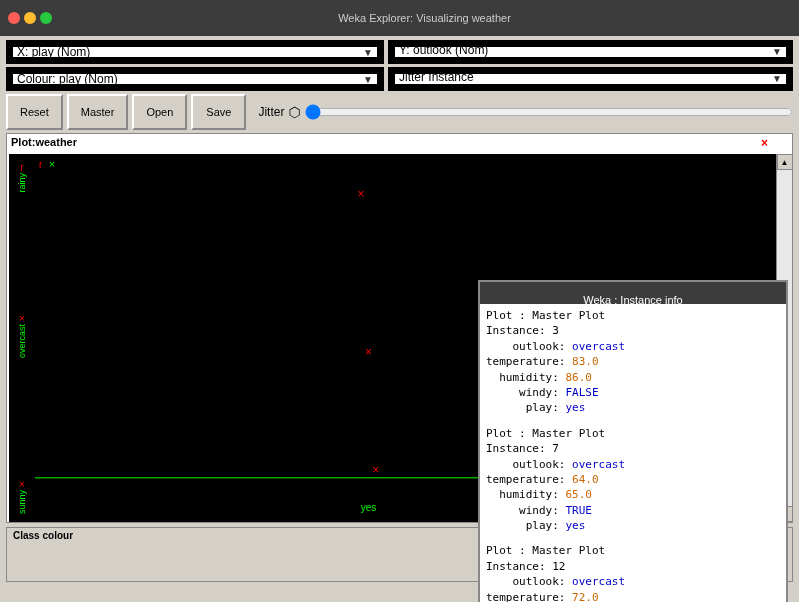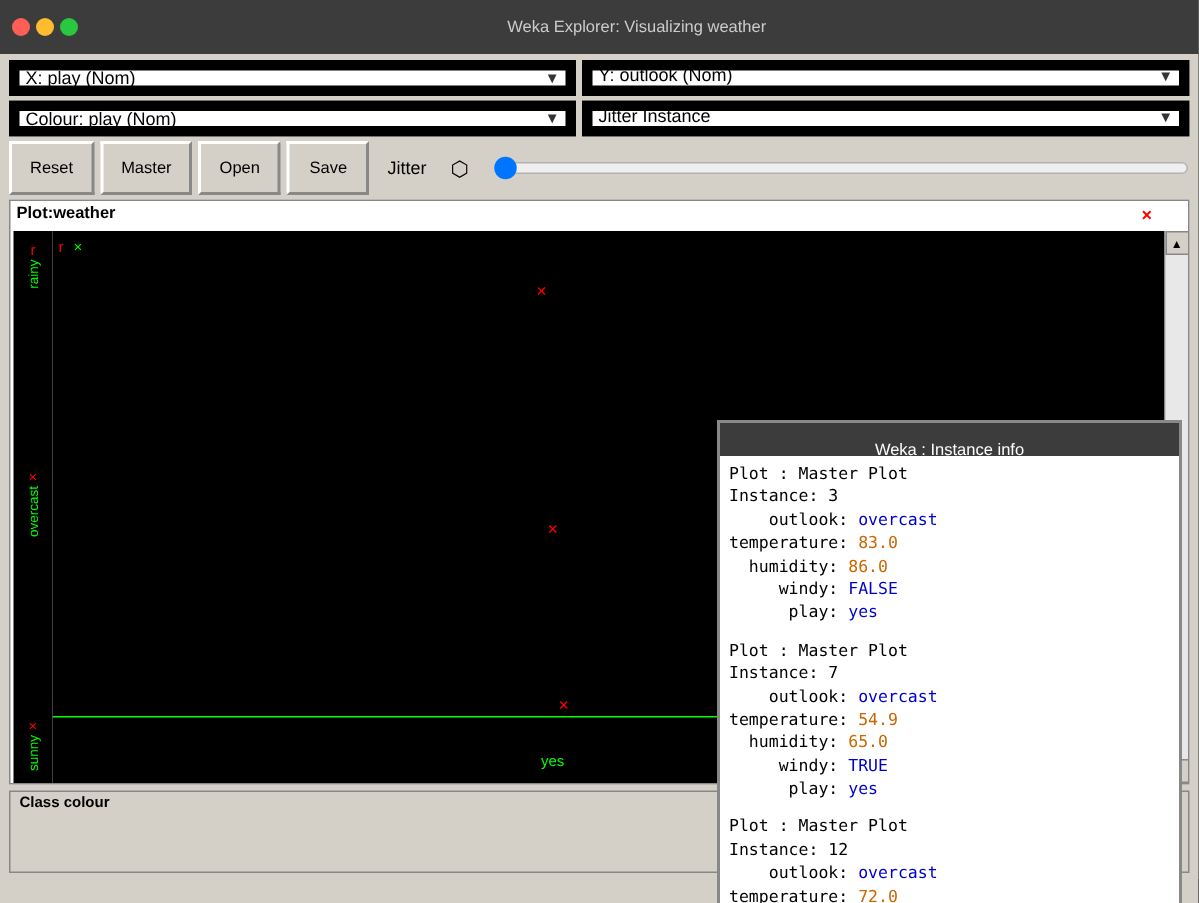--- a/index.html
+++ b/index.html
@@ -96,21 +96,21 @@
       padding: 0 12px;
       font-size: 11px;
       cursor: pointer;
       min-width: 55px;
     }
 
     .jitter-section {
       display: flex;
       align-items: center;
       margin-left: 8px;
-      gap: 16px;
+      gap: 4px;
       flex: 1;
     }
     .jitter-label {
       font-size: 12px;
     }
     .jitter-slider {
       flex: 1;
       height: 16px;
     }
 
@@ -351,21 +351,21 @@
           <div>temperature: <span class="attr-value-orange">83.0</span></div>
           <div>&nbsp;&nbsp;humidity: <span class="attr-value-orange">86.0</span></div>
           <div>&nbsp;&nbsp;&nbsp;&nbsp;&nbsp;windy: <span class="attr-value">FALSE</span></div>
           <div>&nbsp;&nbsp;&nbsp;&nbsp;&nbsp;&nbsp;play: <span class="attr-value">yes</span></div>
         </div>
 
         <div class="instance-block">
           <div>Plot : Master Plot</div>
           <div>Instance: <span>7</span></div>
           <div>&nbsp;&nbsp;&nbsp;&nbsp;outlook: <span class="attr-value">overcast</span></div>
-          <div>temperature: <span class="attr-value-orange">54.9</span></div>
+          <div>temperature: <span class="attr-value-orange">64.0</span></div>
           <div>&nbsp;&nbsp;humidity: <span class="attr-value-orange">65.0</span></div>
           <div>&nbsp;&nbsp;&nbsp;&nbsp;&nbsp;windy: <span class="attr-value">TRUE</span></div>
           <div>&nbsp;&nbsp;&nbsp;&nbsp;&nbsp;&nbsp;play: <span class="attr-value">yes</span></div>
         </div>
 
         <div class="instance-block">
           <div>Plot : Master Plot</div>
           <div>Instance: <span>12</span></div>
           <div>&nbsp;&nbsp;&nbsp;&nbsp;outlook: <span class="attr-value">overcast</span></div>
           <div>temperature: <span class="attr-value-orange">72.0</span></div>

